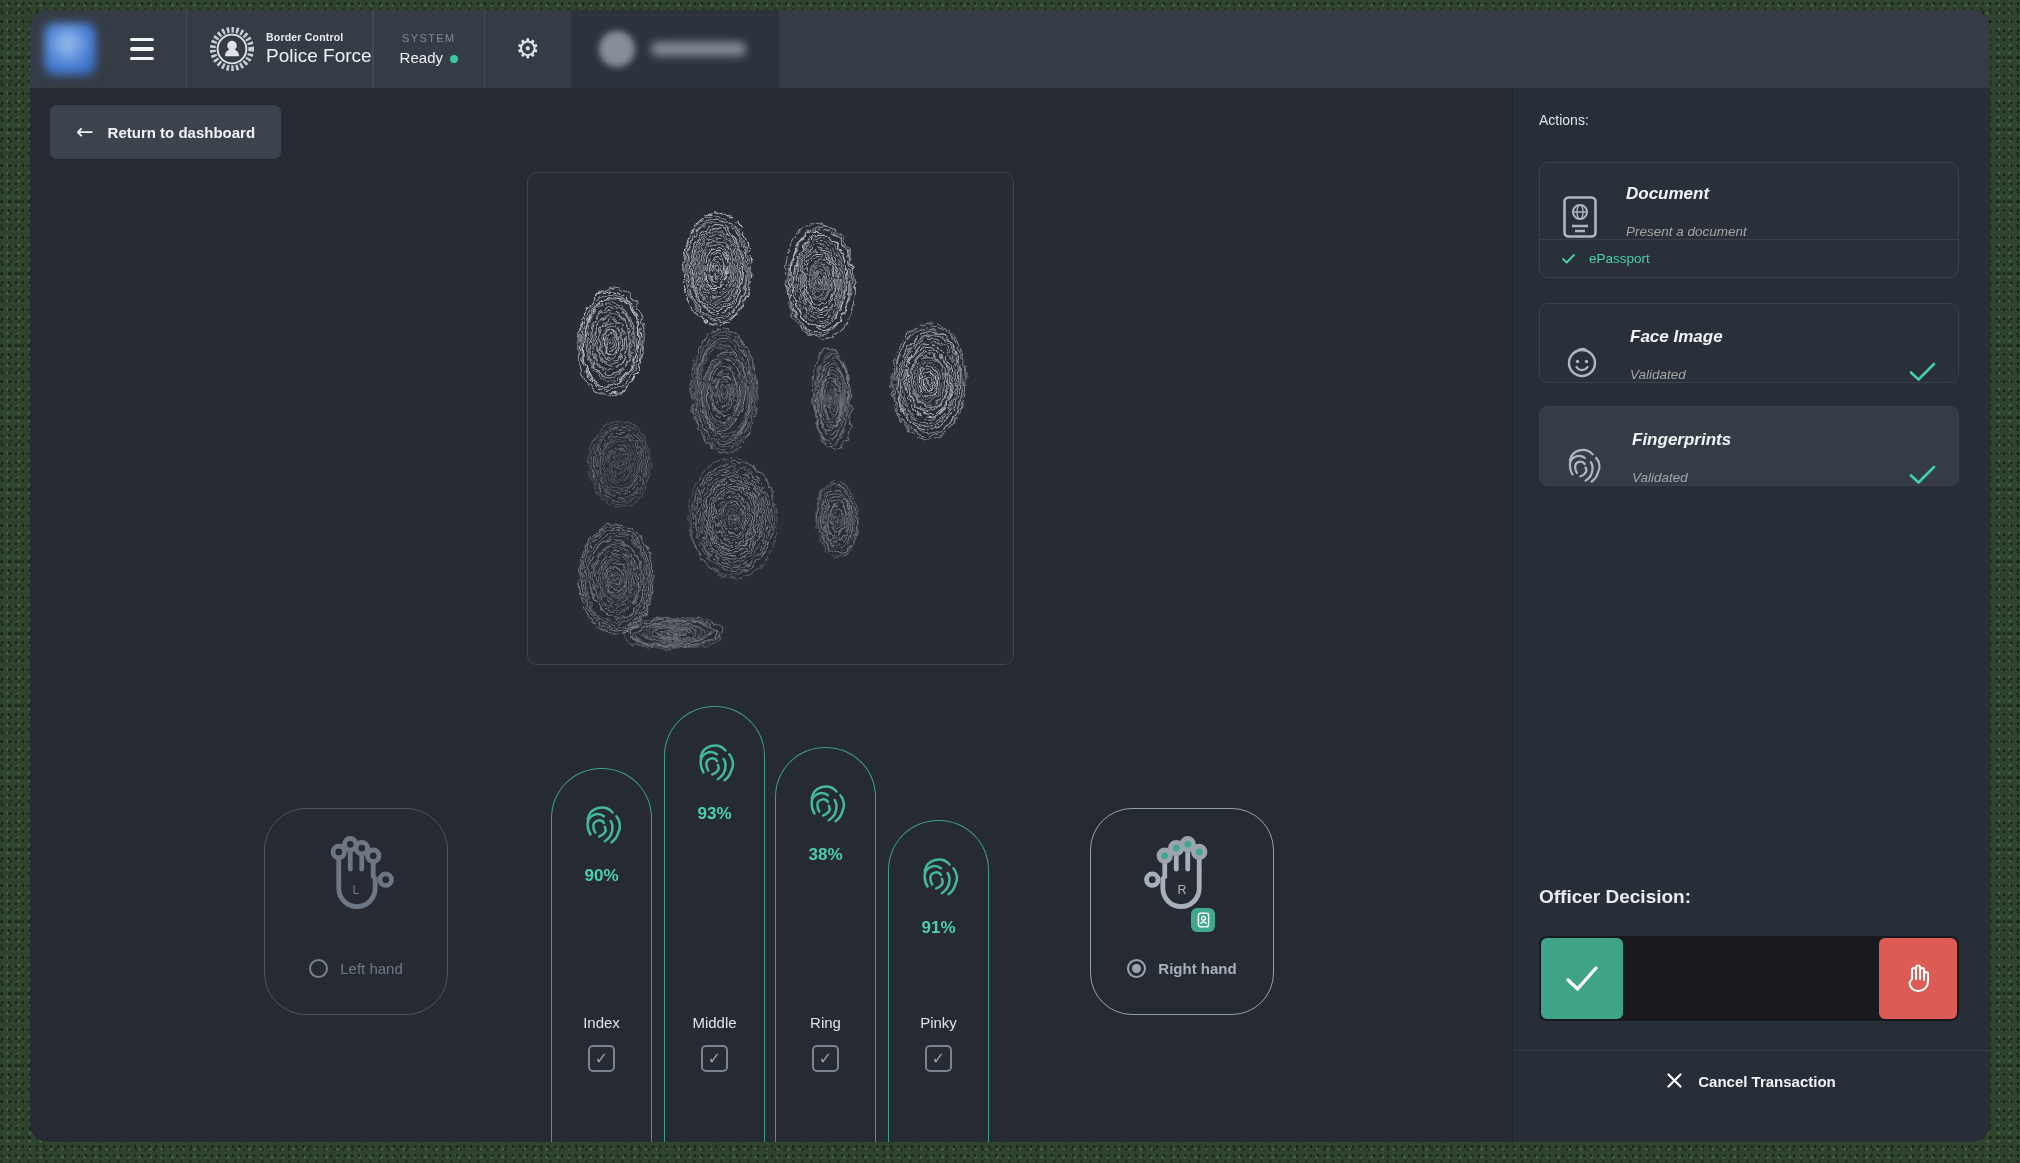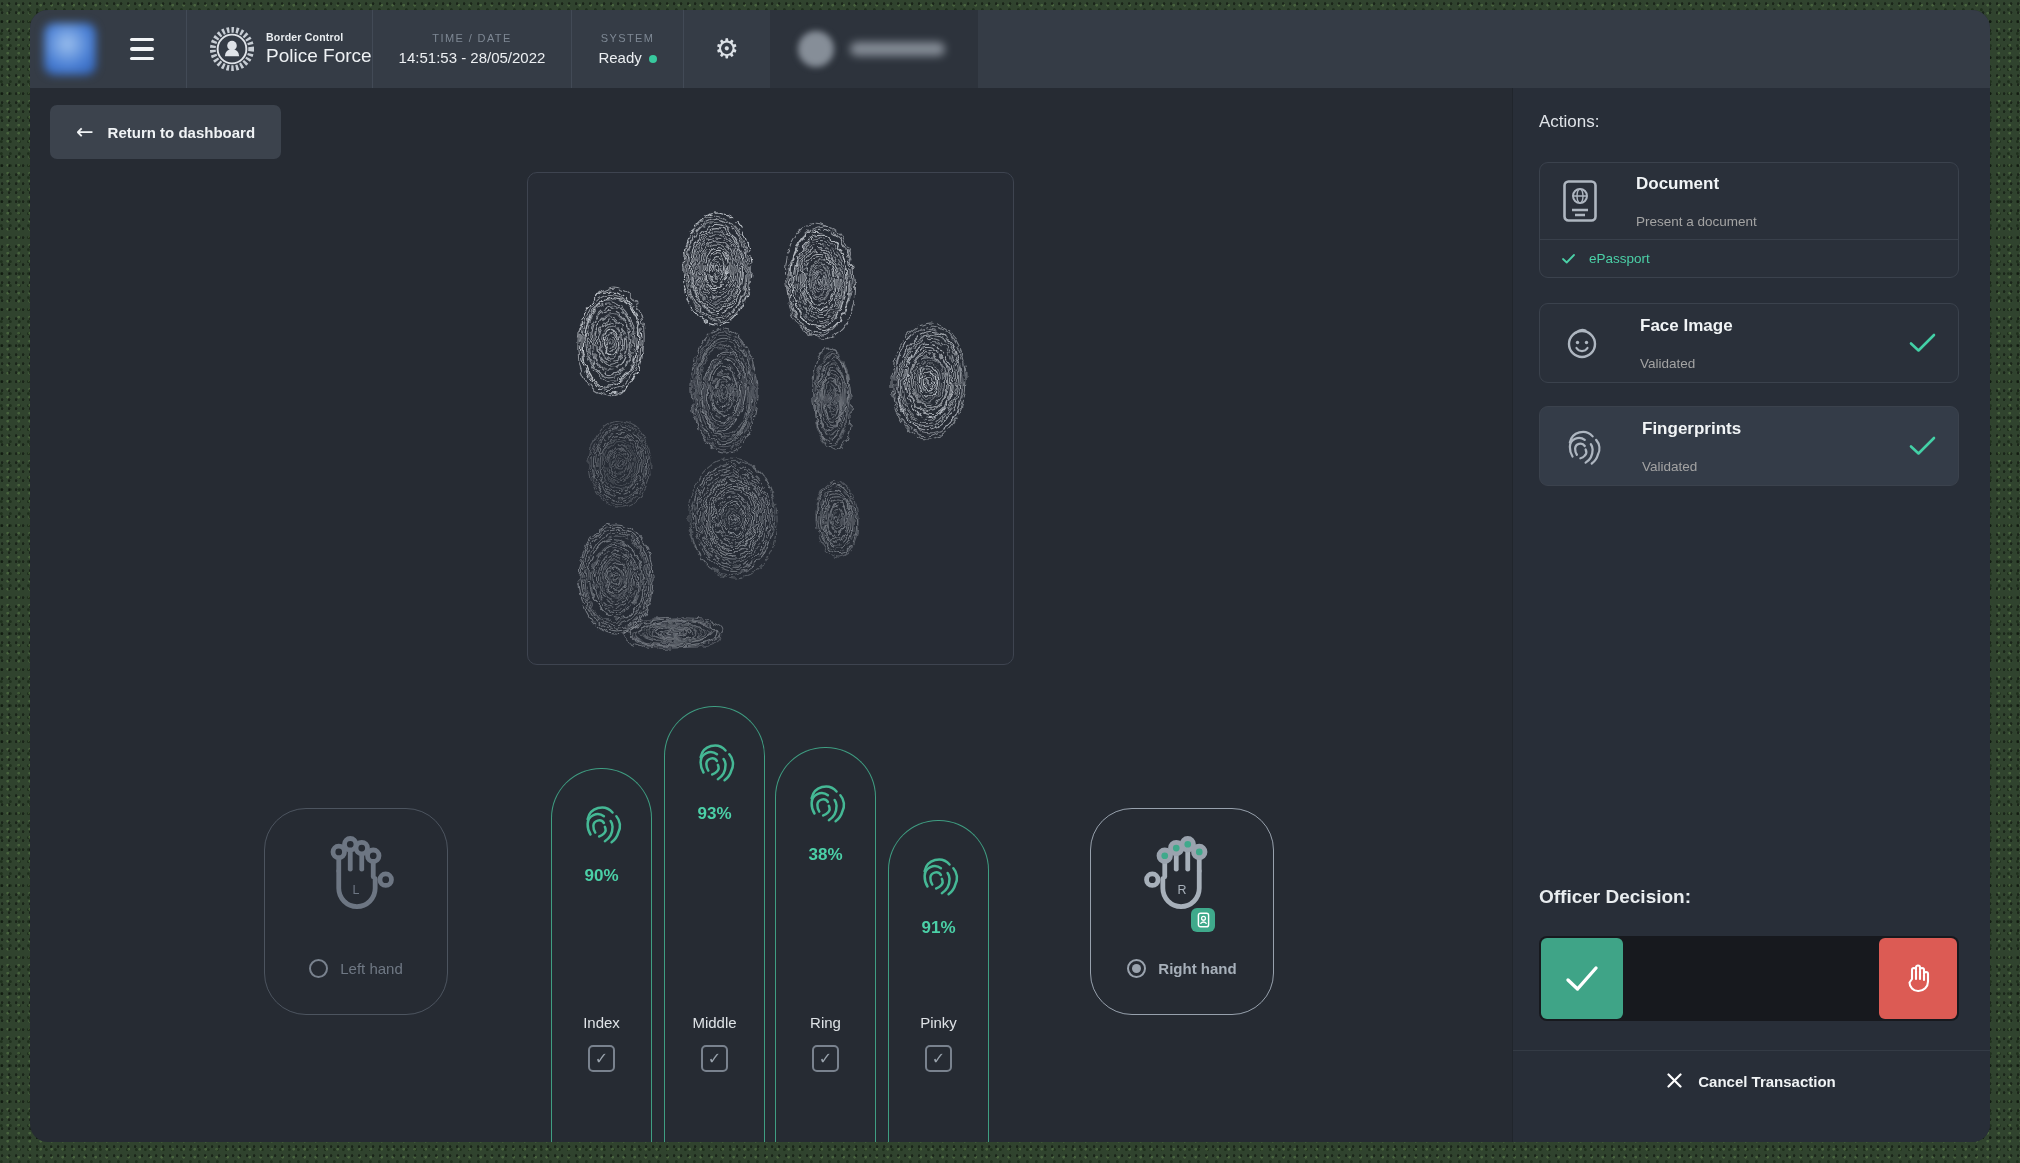--- a/index.html
+++ b/index.html
@@ -101,30 +101,30 @@
   .radio.checked{ border-color:#9aa3ae; }
   .radio.checked::after{ content:""; position:absolute; inset:3px; border-radius:50%; background:#9aa3ae; }
   .hand-left .radio-label{ font-size:15px; color:#6f7884; }
   .hand-right .radio-label{ font-size:15px; font-weight:700; color:#a7b0ba; }
 
   
   .sidebar{
     position:absolute; right:0; top:78px; width:478px; bottom:0;
     background:#282e38; border-left:1px solid #20252c;
   }
-  .actions-label{ position:absolute; left:26px; top:24px; font-size:17px; font-weight:400; color:#dfe3e8; }
+  .actions-label{ position:absolute; left:26px; top:24px; font-size:14px; font-weight:400; color:#dfe3e8; }
   .side-card{
     position:absolute; left:26px; width:420px;
     border:1px solid #3b424d; border-radius:9px; background:#2a303a; cursor:pointer; text-align:left;
     font-family:"Liberation Sans", sans-serif; color:#eef1f4;
   }
   .card-doc{ top:74px; height:116px; }
   .card-face{ top:215px; height:80px; }
   .card-fp{ top:318px; height:80px; background:#343c48; }
-  .card-main{ display:flex; align-items:center; height:76px; padding:0 22px; gap:38px; }
+  .card-main{ display:flex; align-items:flex-end; height:76px; padding:0 22px; gap:28px;font-style:italic; }
   .card-face .card-main, .card-fp .card-main{ height:78px; }
   .card-texts{ flex:1; }
   .card-title{ font-size:17px; font-weight:700; color:#f1f4f6; }
   .card-sub{ font-size:13.5px; color:#a3a3a3; margin-top:20px; }
   .card-check{ flex:0 0 auto; }
   .doc-status{ border-top:1px solid #39404b; height:38px; display:flex; align-items:center; gap:14px; padding:0 22px; }
   .doc-status-text{ font-size:13.5px; color:#4bd0a7; }
   .card-icon{ color:#aeb6c0; flex:0 0 auto; }
   .decision-label{ position:absolute; left:26px; top:798px; font-size:19px; color:#e8ecef; }
   .decision-bar{
@@ -182,24 +182,20 @@
         <circle cx="24" cy="24" r="15" fill="#353c46" stroke="#dfe3e8" stroke-width="2"></circle>
         <circle cx="24" cy="20.5" r="5" fill="#dfe3e8"></circle>
         <path d="M16.5 31.5 a7.5 7.5 0 0 1 15 0 z" fill="#dfe3e8"></path>
       </svg>
       <div class="brand-text">
         <span class="brand-small">Border Control</span>
         <span class="brand-large">Police Force</span>
       </div>
     </div>
     <div class="tb-div"></div>
-    <div class="tb-sec sec-time">
-      <span class="tb-label">TIME / DATE</span>
-      <span class="tb-value">14:51:53 - 28/05/2022</span>
-    </div>
     <div class="tb-div"></div>
     <div class="tb-sec sec-system">
       <span class="tb-label">SYSTEM</span>
       <span class="tb-value"><span>Ready</span><span class="ready-dot"></span></span>
     </div>
     <div class="tb-div"></div>
     <button class="gear-btn">⚙</button>
     <div class="profile">
       <div class="avatar-blur"></div>
       <div class="name-blur"></div>

